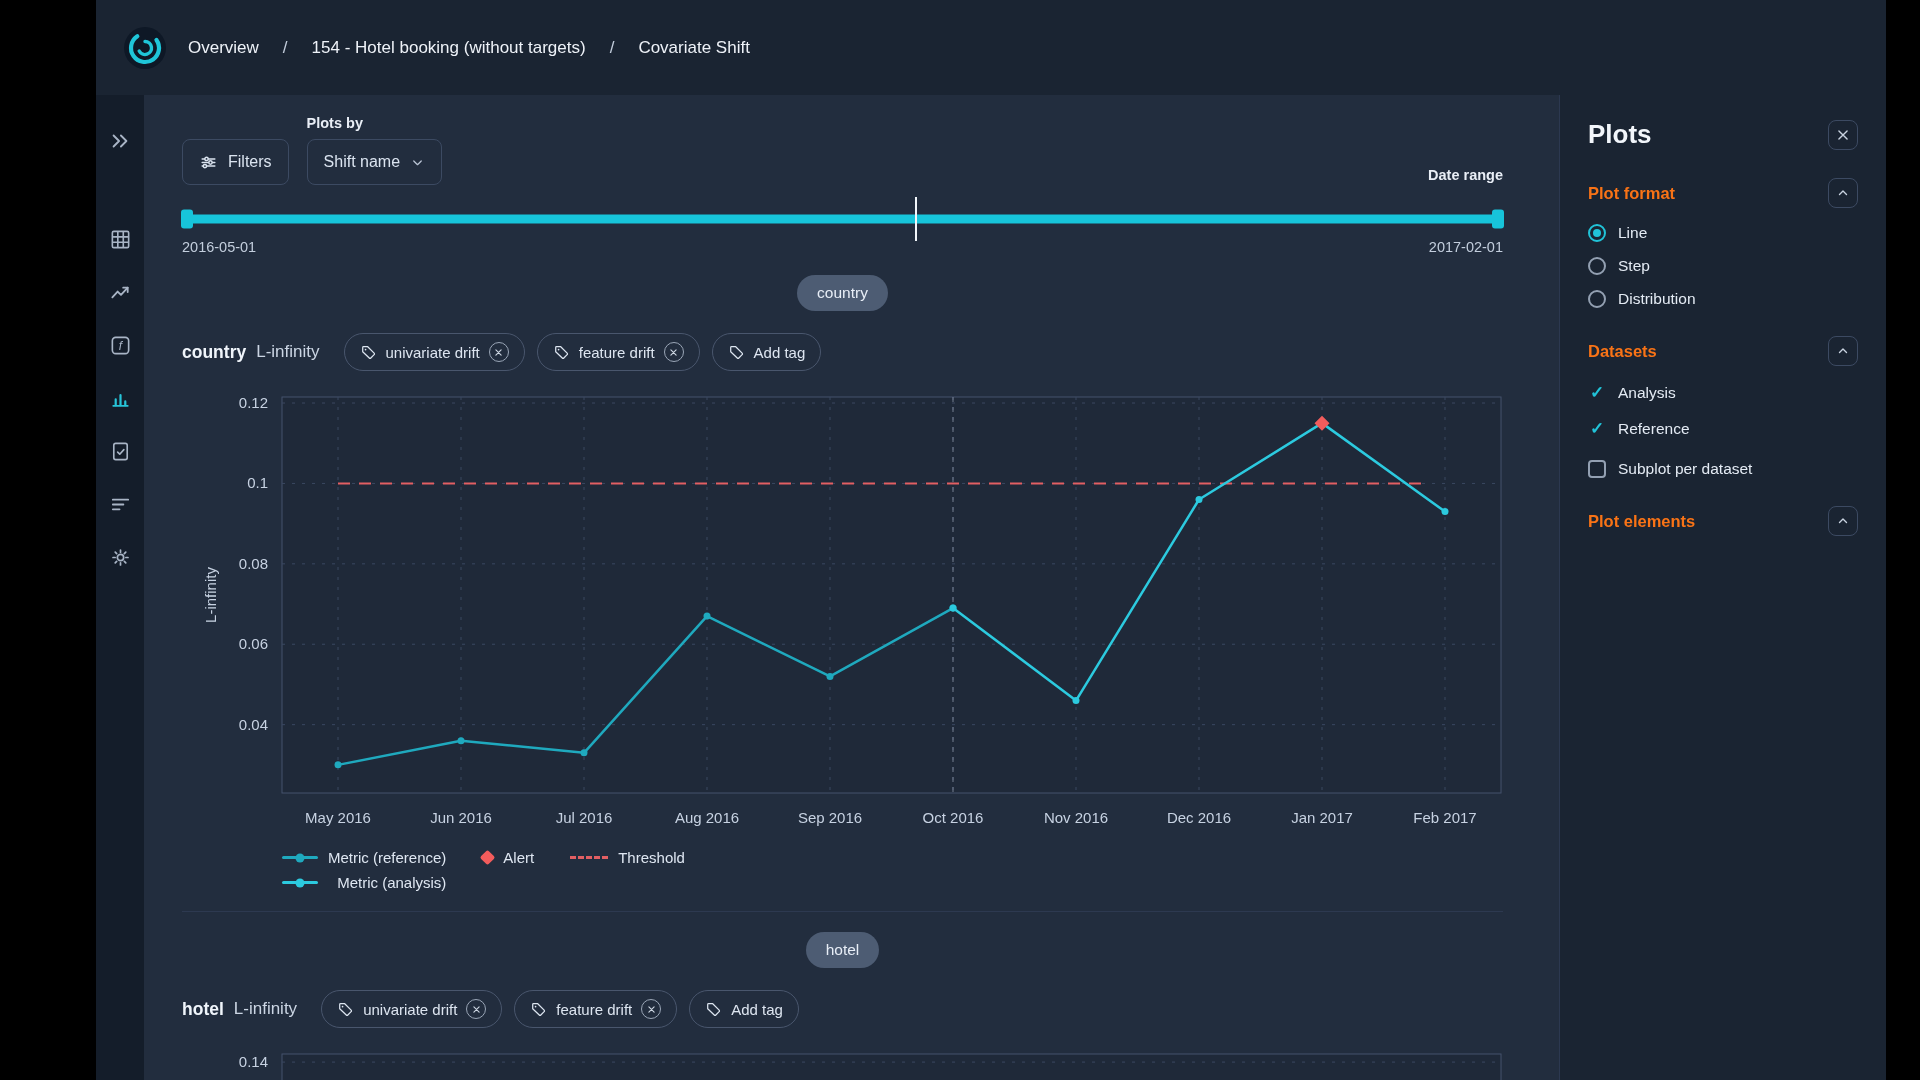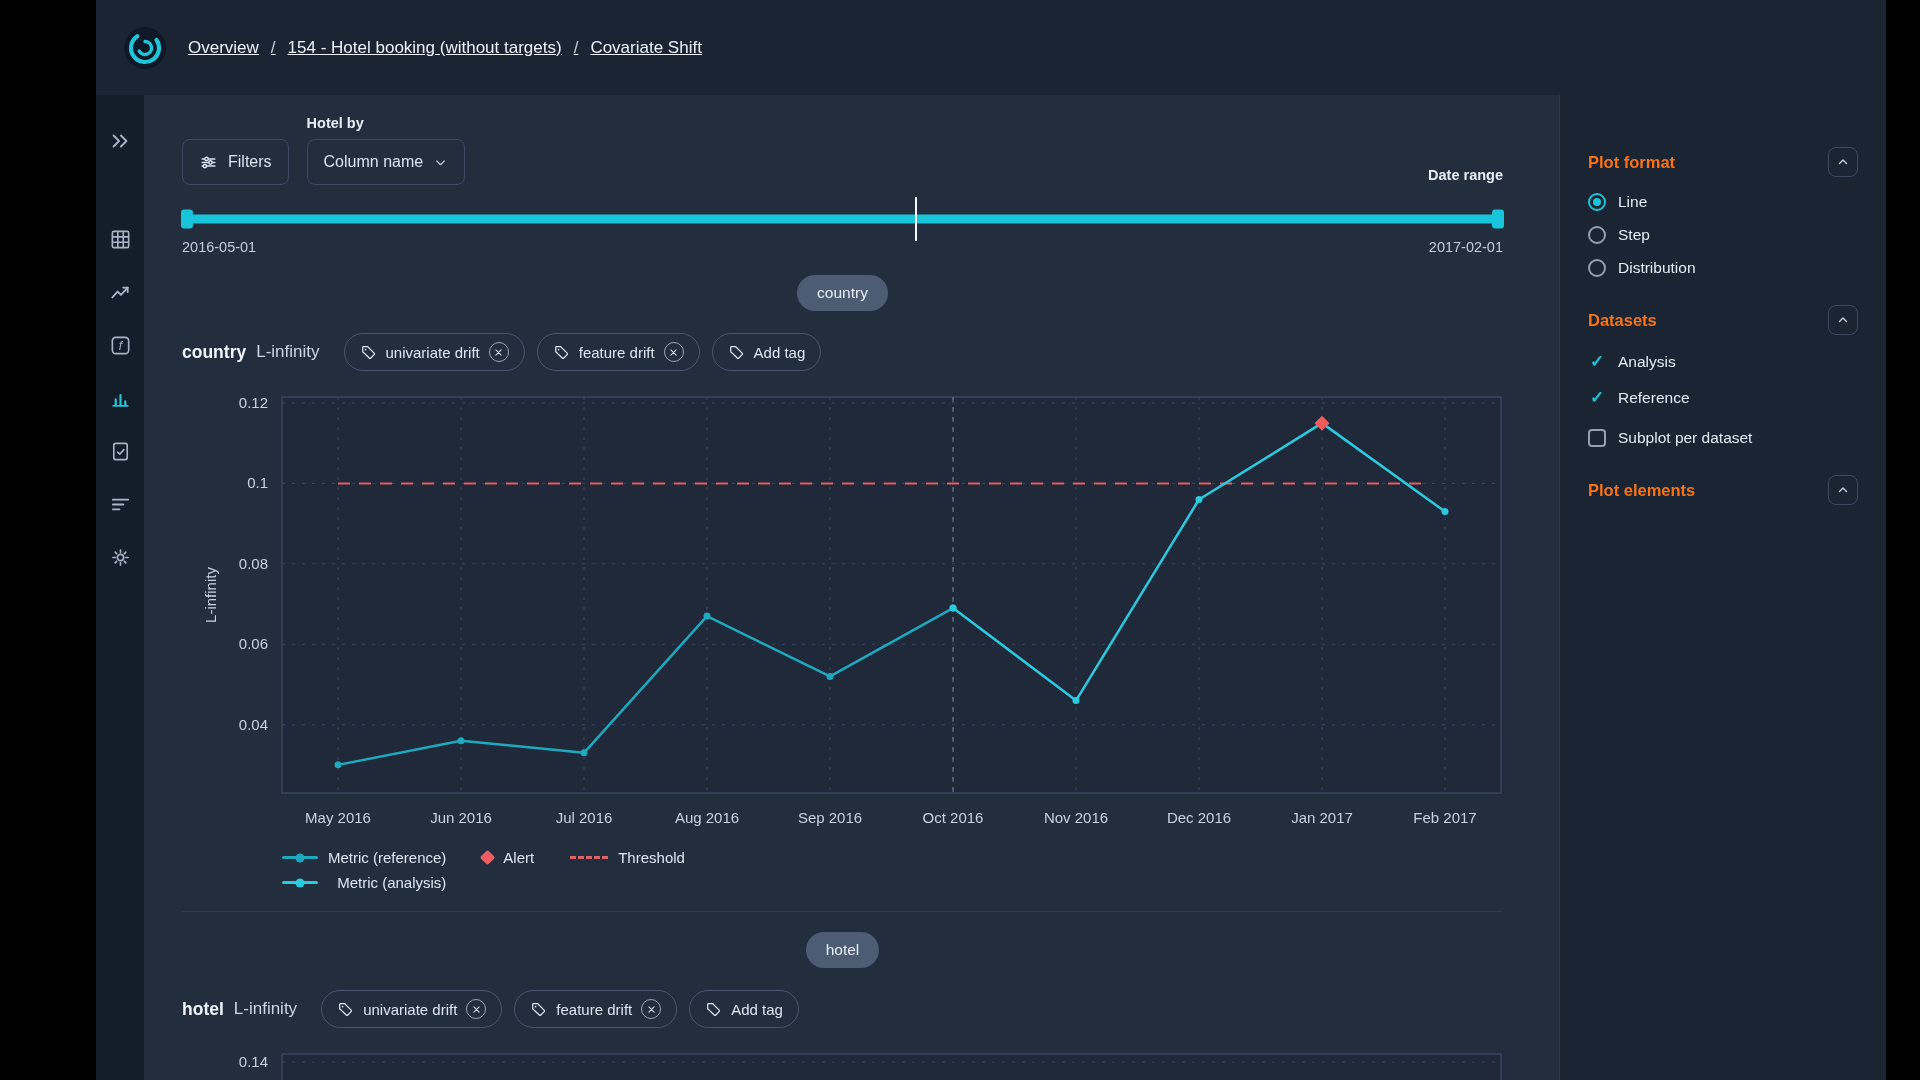--- a/index.html
+++ b/index.html
@@ -6,21 +6,21 @@
   html,body { margin:0; padding:0; }
   body {
     width:1920px; height:1080px; overflow:hidden; background:#000;
     font-family:"Liberation Sans", sans-serif; color:#e8eef6;
   }
   .app { position:absolute; left:96px; top:0; width:1790px; height:1080px; display:flex; flex-direction:column; }
 
   
   .topbar { height:95px; flex:0 0 auto; background:#1a2432; display:flex; align-items:center; padding:0 26px; }
   .logo { width:46px; height:46px; border-radius:50%; display:flex; align-items:center; justify-content:center; cursor:pointer; }
-  .breadcrumb { display:flex; align-items:center; gap:12px; margin-left:20px; font-size:17px; color:#eef2f8;text-decoration:underline; }
+  .breadcrumb { display:flex; align-items:center; gap:24px; margin-left:20px; font-size:17px; color:#eef2f8; }
   .bc-sep { color:#c2cddc; }
   .bc-item { cursor:pointer; }
   .topbar-right { margin-left:auto; display:flex; align-items:center; gap:16px; }
   .add-model { height:48px; padding:0 24px; border-radius:10px; background:#263144; color:#f3f6fb;
                font-size:16px; font-weight:700; border:none; font-family:inherit; cursor:pointer; }
   .icon-btn { width:46px; height:46px; background:#04070c; border:none; color:#fff; display:flex;
               align-items:center; justify-content:center; cursor:pointer; }
   .icon-btn.sq { border-radius:13px; }
   .icon-btn.circle { border-radius:50%; font-size:21px; font-weight:700; }
 
@@ -181,23 +181,23 @@
         <button class="ctl">
           <svg width="19" height="19" viewBox="0 0 24 24" fill="none" stroke="currentColor" stroke-width="1.9" stroke-linecap="round">
             <path d="M4 7.5h16M4 12h16M4 16.5h16"></path>
             <circle cx="9.5" cy="7.5" r="2.1" fill="#222d3e"></circle>
             <circle cx="14.5" cy="12" r="2.1" fill="#222d3e"></circle>
             <circle cx="7.5" cy="16.5" r="2.1" fill="#222d3e"></circle>
           </svg>
           <span>Filters</span>
         </button>
         <div class="stack">
-          <span class="stack-label">Hotel by</span>
+          <span class="stack-label">Plots by</span>
           <div class="ctl">
-            <span>Column name</span>
+            <span>Shift name</span>
             <span class="caret">
               <svg width="15" height="15" viewBox="0 0 24 24" fill="none" stroke="currentColor" stroke-width="2" stroke-linecap="round" stroke-linejoin="round">
                   <path d="M6 9.5l6 6 6-6"></path>
                 </svg>
             </span>
           </div>
         </div>
         <div class="toolbar-right">
           <div class="stack">
             <span class="stack-label">Date range</span>
@@ -376,20 +376,28 @@
               <rect x="100" y="8" width="1219" height="396" fill="rgba(0,0,0,0.07)" stroke="#44526c"></rect>
               <line x1="100" y1="16.08163265306115" x2="1319" y2="16.08163265306115" stroke="#3a4861" stroke-dasharray="3 7"></line>
               <text x="86" y="21.08163265306115" text-anchor="end" fill="#c7d2e2" font-size="15">0.14</text>
             </svg></div>
       </div>
     </main>
 
     <div class="vdivider"></div>
 
     <aside class="panel">
+      <div class="panel-head">
+        <span class="panel-title">Plots</span>
+        <button class="sq-btn">
+          <svg width="14" height="14" viewBox="0 0 24 24" stroke="currentColor" stroke-width="2.4" stroke-linecap="round">
+              <path d="M5 5l14 14M19 5L5 19"></path>
+            </svg>
+        </button>
+      </div>
 
       <div class="p-sec">
         <div class="p-sec-head">
           <span class="p-sec-title">Plot format</span>
           <button class="sq-btn">
             <svg width="14" height="14" viewBox="0 0 24 24" fill="none" stroke="currentColor" stroke-width="2.4" stroke-linecap="round" stroke-linejoin="round">
                 <path d="M6 14.5l6-6 6 6"></path>
               </svg>
           </button>
         </div>

